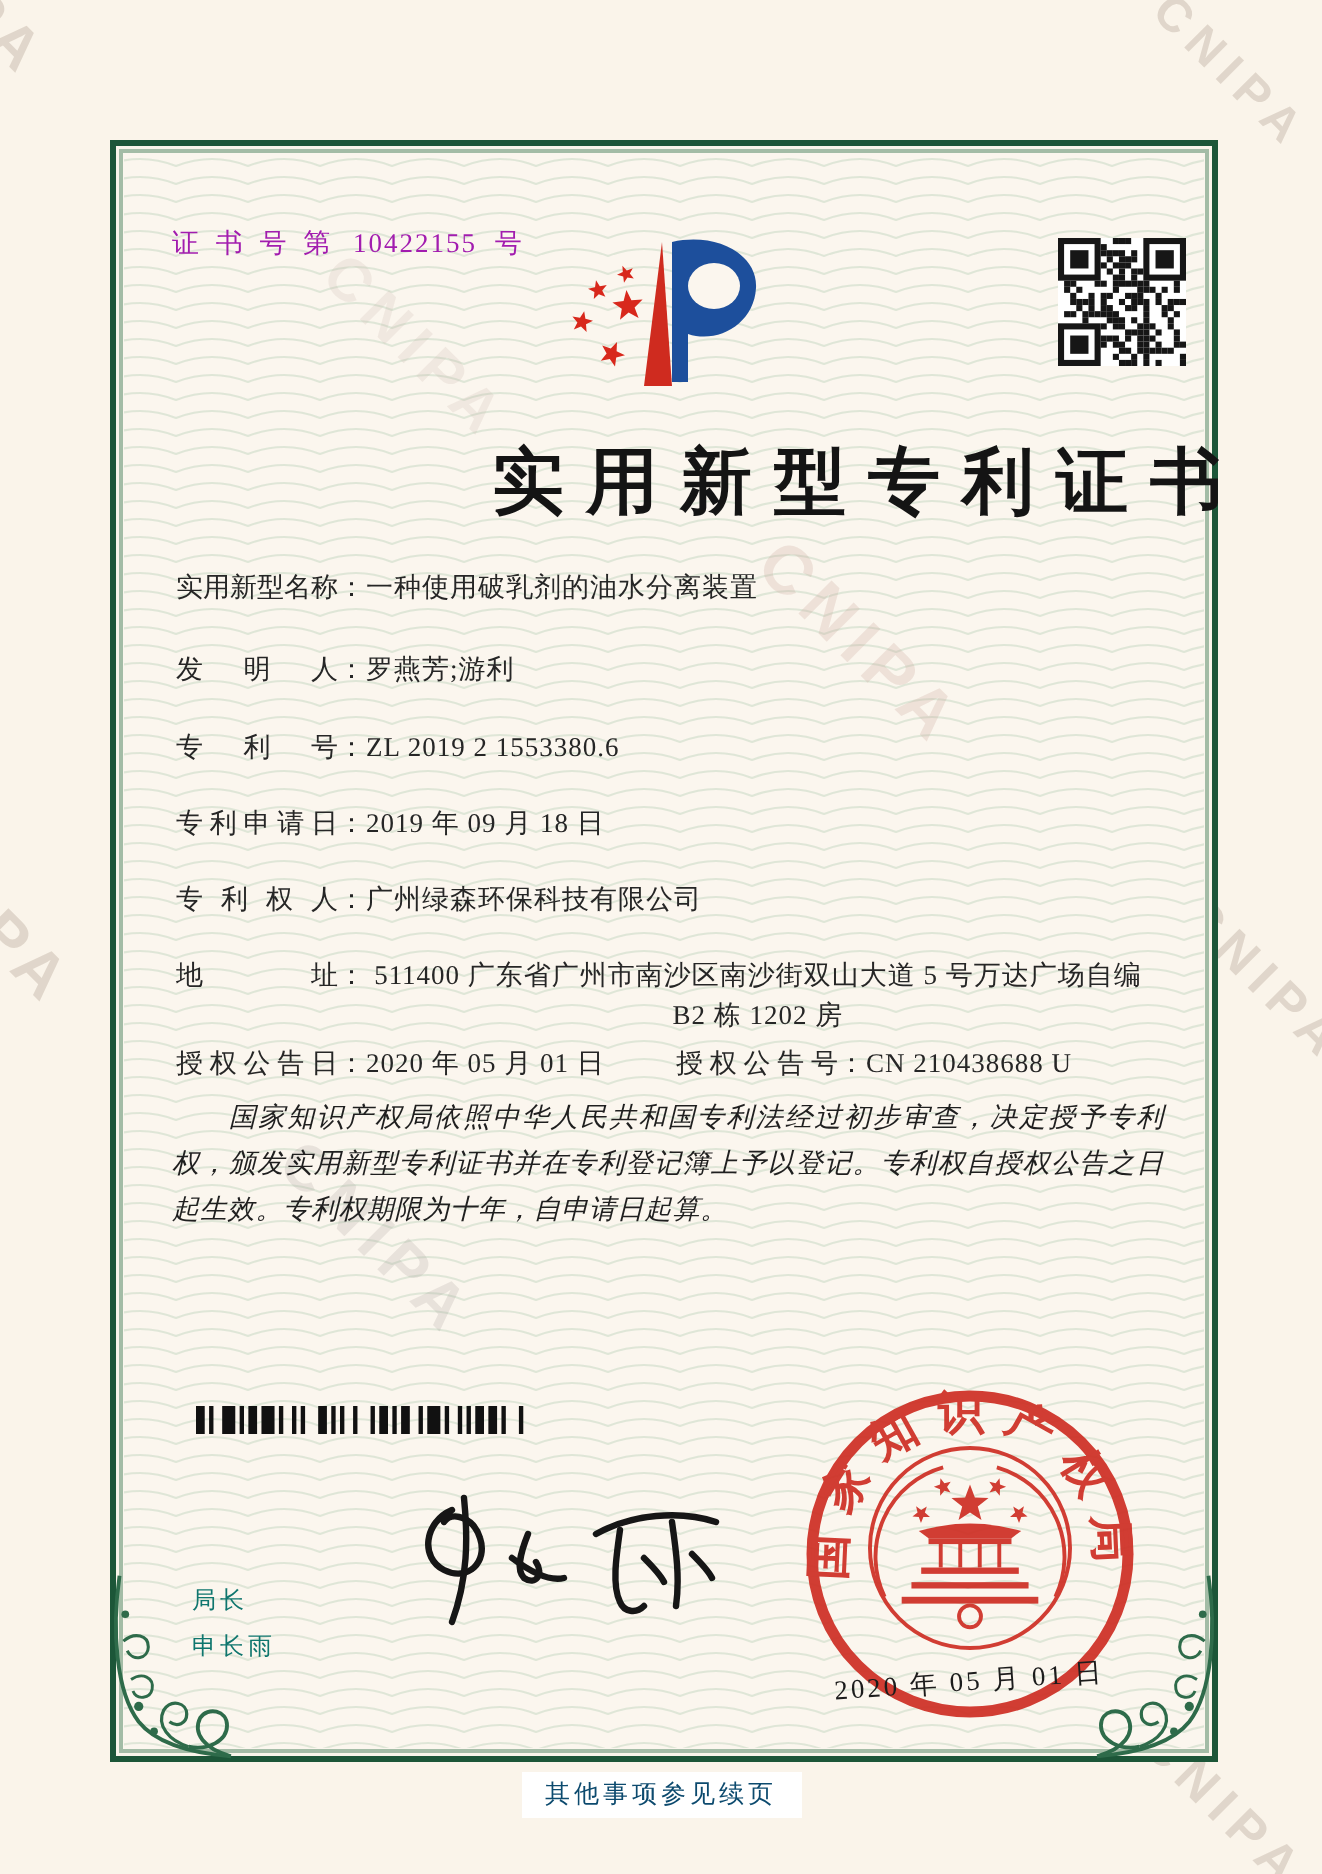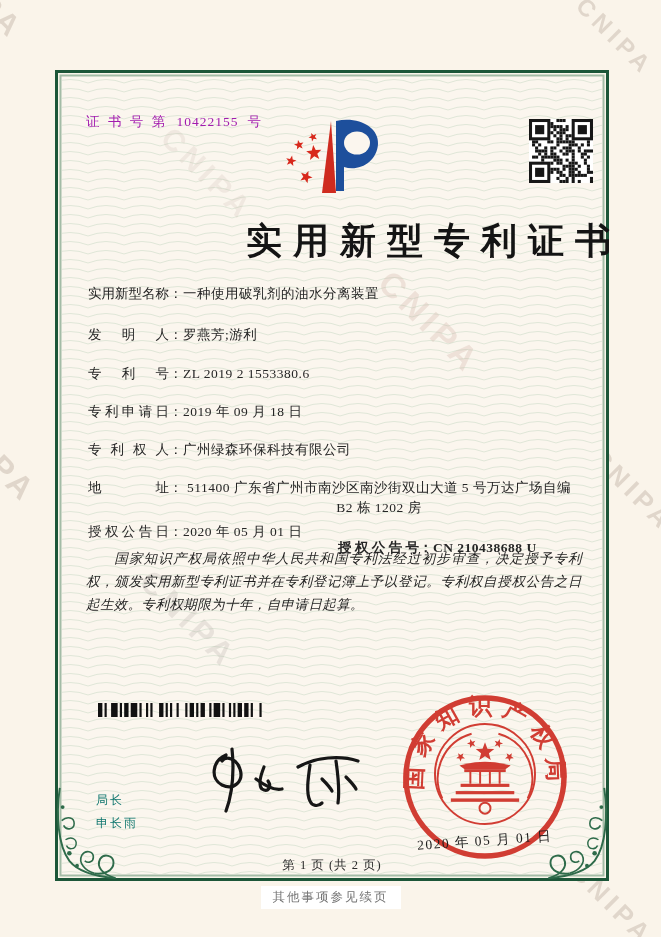--- a/index.html
+++ b/index.html
@@ -42,39 +42,39 @@
     letter-spacing:11px;text-indent:11px;
   }
   .row{position:absolute;left:30px;right:20px;font-size:13.5px;line-height:20px;color:#262626;}
   .flabel{
     display:inline-block;width:81px;vertical-align:top;
     text-align:justify;text-align-last:justify;color:#262626;
   }
   .fcolon{display:inline-block;vertical-align:top;width:14px;}
   .fvalue{display:inline-block;vertical-align:top;letter-spacing:.5px;}
   .fvalue.addr{width:392px;text-align:center;}
-  .grant2{position:absolute;left:250px;top:16px;white-space:nowrap;font-weight:bold;}
+  .grant2{position:absolute;left:250px;top:0;white-space:nowrap;}
   .paras{
     position:absolute;left:28px;right:24px;top:474px;
     font-size:13.5px;line-height:23px;text-align:justify;color:#1f1f1f;
     font-style:italic;letter-spacing:.4px;
   }
   .paras p{margin:0;text-indent:2.1em;}
   .barcode{position:absolute;left:40px;top:630px;width:168px;height:14px;}
   .signer{position:absolute;left:38px;top:716px;font-size:12px;line-height:23px;color:#0f766e;letter-spacing:2px;}
   .sig{position:absolute;left:140px;top:672px;width:185px;height:70px;}
   .seal{position:absolute;left:341px;top:619px;width:172px;height:172px;}
   .pagenum{position:absolute;left:0;top:784px;width:100%;text-align:center;font-size:12.5px;letter-spacing:1px;color:#2b2b2b;}
   .orn{position:absolute;bottom:-4px;width:96px;height:96px;}
   .orn.l{left:-4px;}
   .orn.r{right:-4px;transform:scaleX(-1);}
   .footer{position:absolute;left:0;top:886px;width:100%;text-align:center;z-index:3;}
   .footer span{
     display:inline-block;background:#ffffff;padding:3px 12px;
-    font-size:12.5px;letter-spacing:2px;color:#737373;
+    font-size:12.5px;letter-spacing:2px;color:#0c4a6e;
   }
 </style>
 </head>
 <body>
 
 <div class="page">
 
   <span class="wm" style="left:-52px;top:-60px;font-size:30px">CNIPA</span>
   <span class="wm" style="left:590px;top:-8px;font-size:24px">CNIPA</span>
   <span class="wm" style="left:-42px;top:398px;font-size:32px">CNIPA</span>
@@ -449,21 +449,20 @@
           <rect x="-24" y="14" width="48" height="2.6" fill="#ce2e24" stroke="none"></rect>
           <rect x="-28" y="20" width="56" height="2.8" fill="#ce2e24" stroke="none"></rect>
           <circle cx="0" cy="28" r="4.5"></circle>
           <path d="M-35 20 A38 38 0 0 1 -11 -33"></path>
           <path d="M35 20 A38 38 0 0 0 11 -33"></path>
         </g>
       </g>
       <text x="86" y="153" font-size="13.5" letter-spacing="1.5" fill="#1c1c1c" text-anchor="middle" transform="rotate(-4 86 153)" style="font-family:'Liberation Serif',serif">2020 年 05 月 01 日</text>
     </svg>
 
-    <div class="pagenum">第 1 页 (共 2 页)</div>
 
     <svg class="orn l" viewBox="0 0 100 100" fill="none" stroke="#2e6b4a" stroke-width="2">
       <path d="M6 2 C2 30 4 62 16 78 C24 88 40 94 64 96"></path>
       <path d="M64 96 C50 92 44 84 48 76 C52 70 62 72 62 80 C62 88 52 93 42 91"></path>
       <path d="M42 91 C32 88 25 80 29 72 C33 66 41 68 41 74 C41 79 36 81 32 78" stroke-width="1.7"></path>
       <path d="M8 36 C14 31 21 33 21 39 C21 45 13 47 10 41" stroke-width="1.6"></path>
       <path d="M12 56 C18 52 24 55 23 61 C22 66 15 67 13 62" stroke-width="1.5"></path>
       <circle cx="16" cy="70" r="2.4" fill="#2e6b4a" stroke="none"></circle>
       <circle cx="24" cy="83" r="2" fill="#2e6b4a" stroke="none"></circle>
       <circle cx="9" cy="22" r="2" fill="#2e6b4a" stroke="none"></circle>

